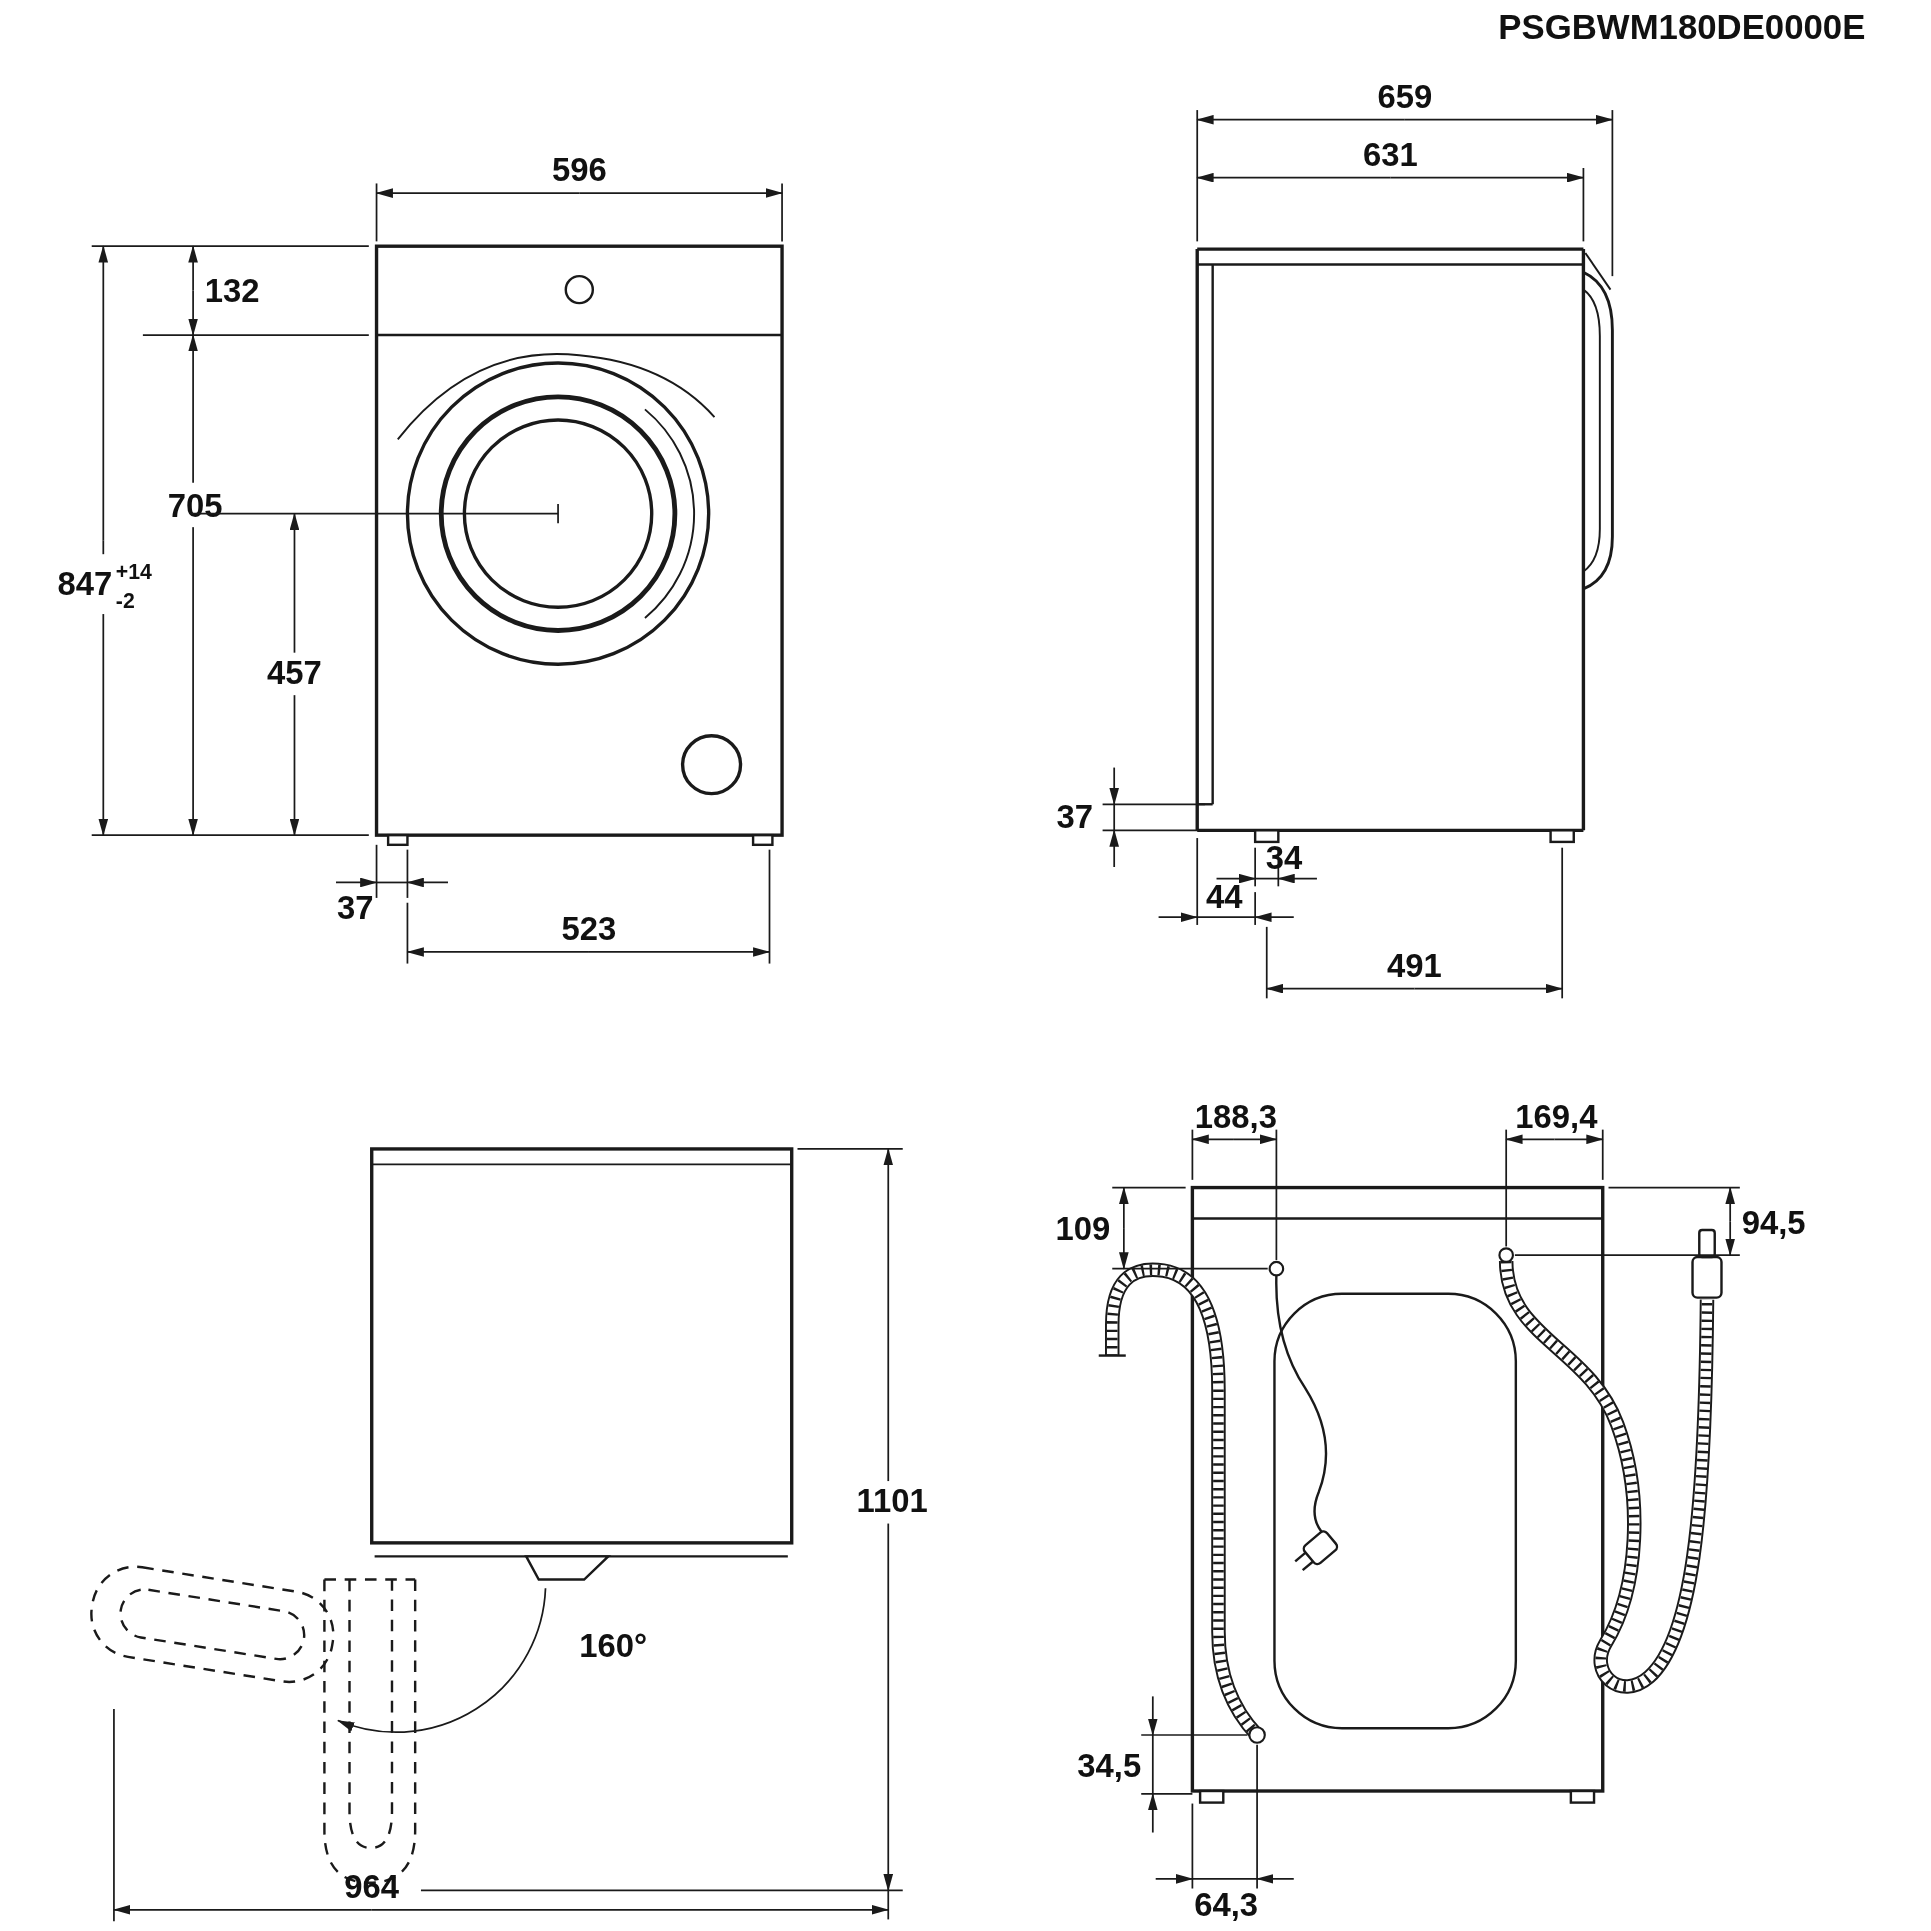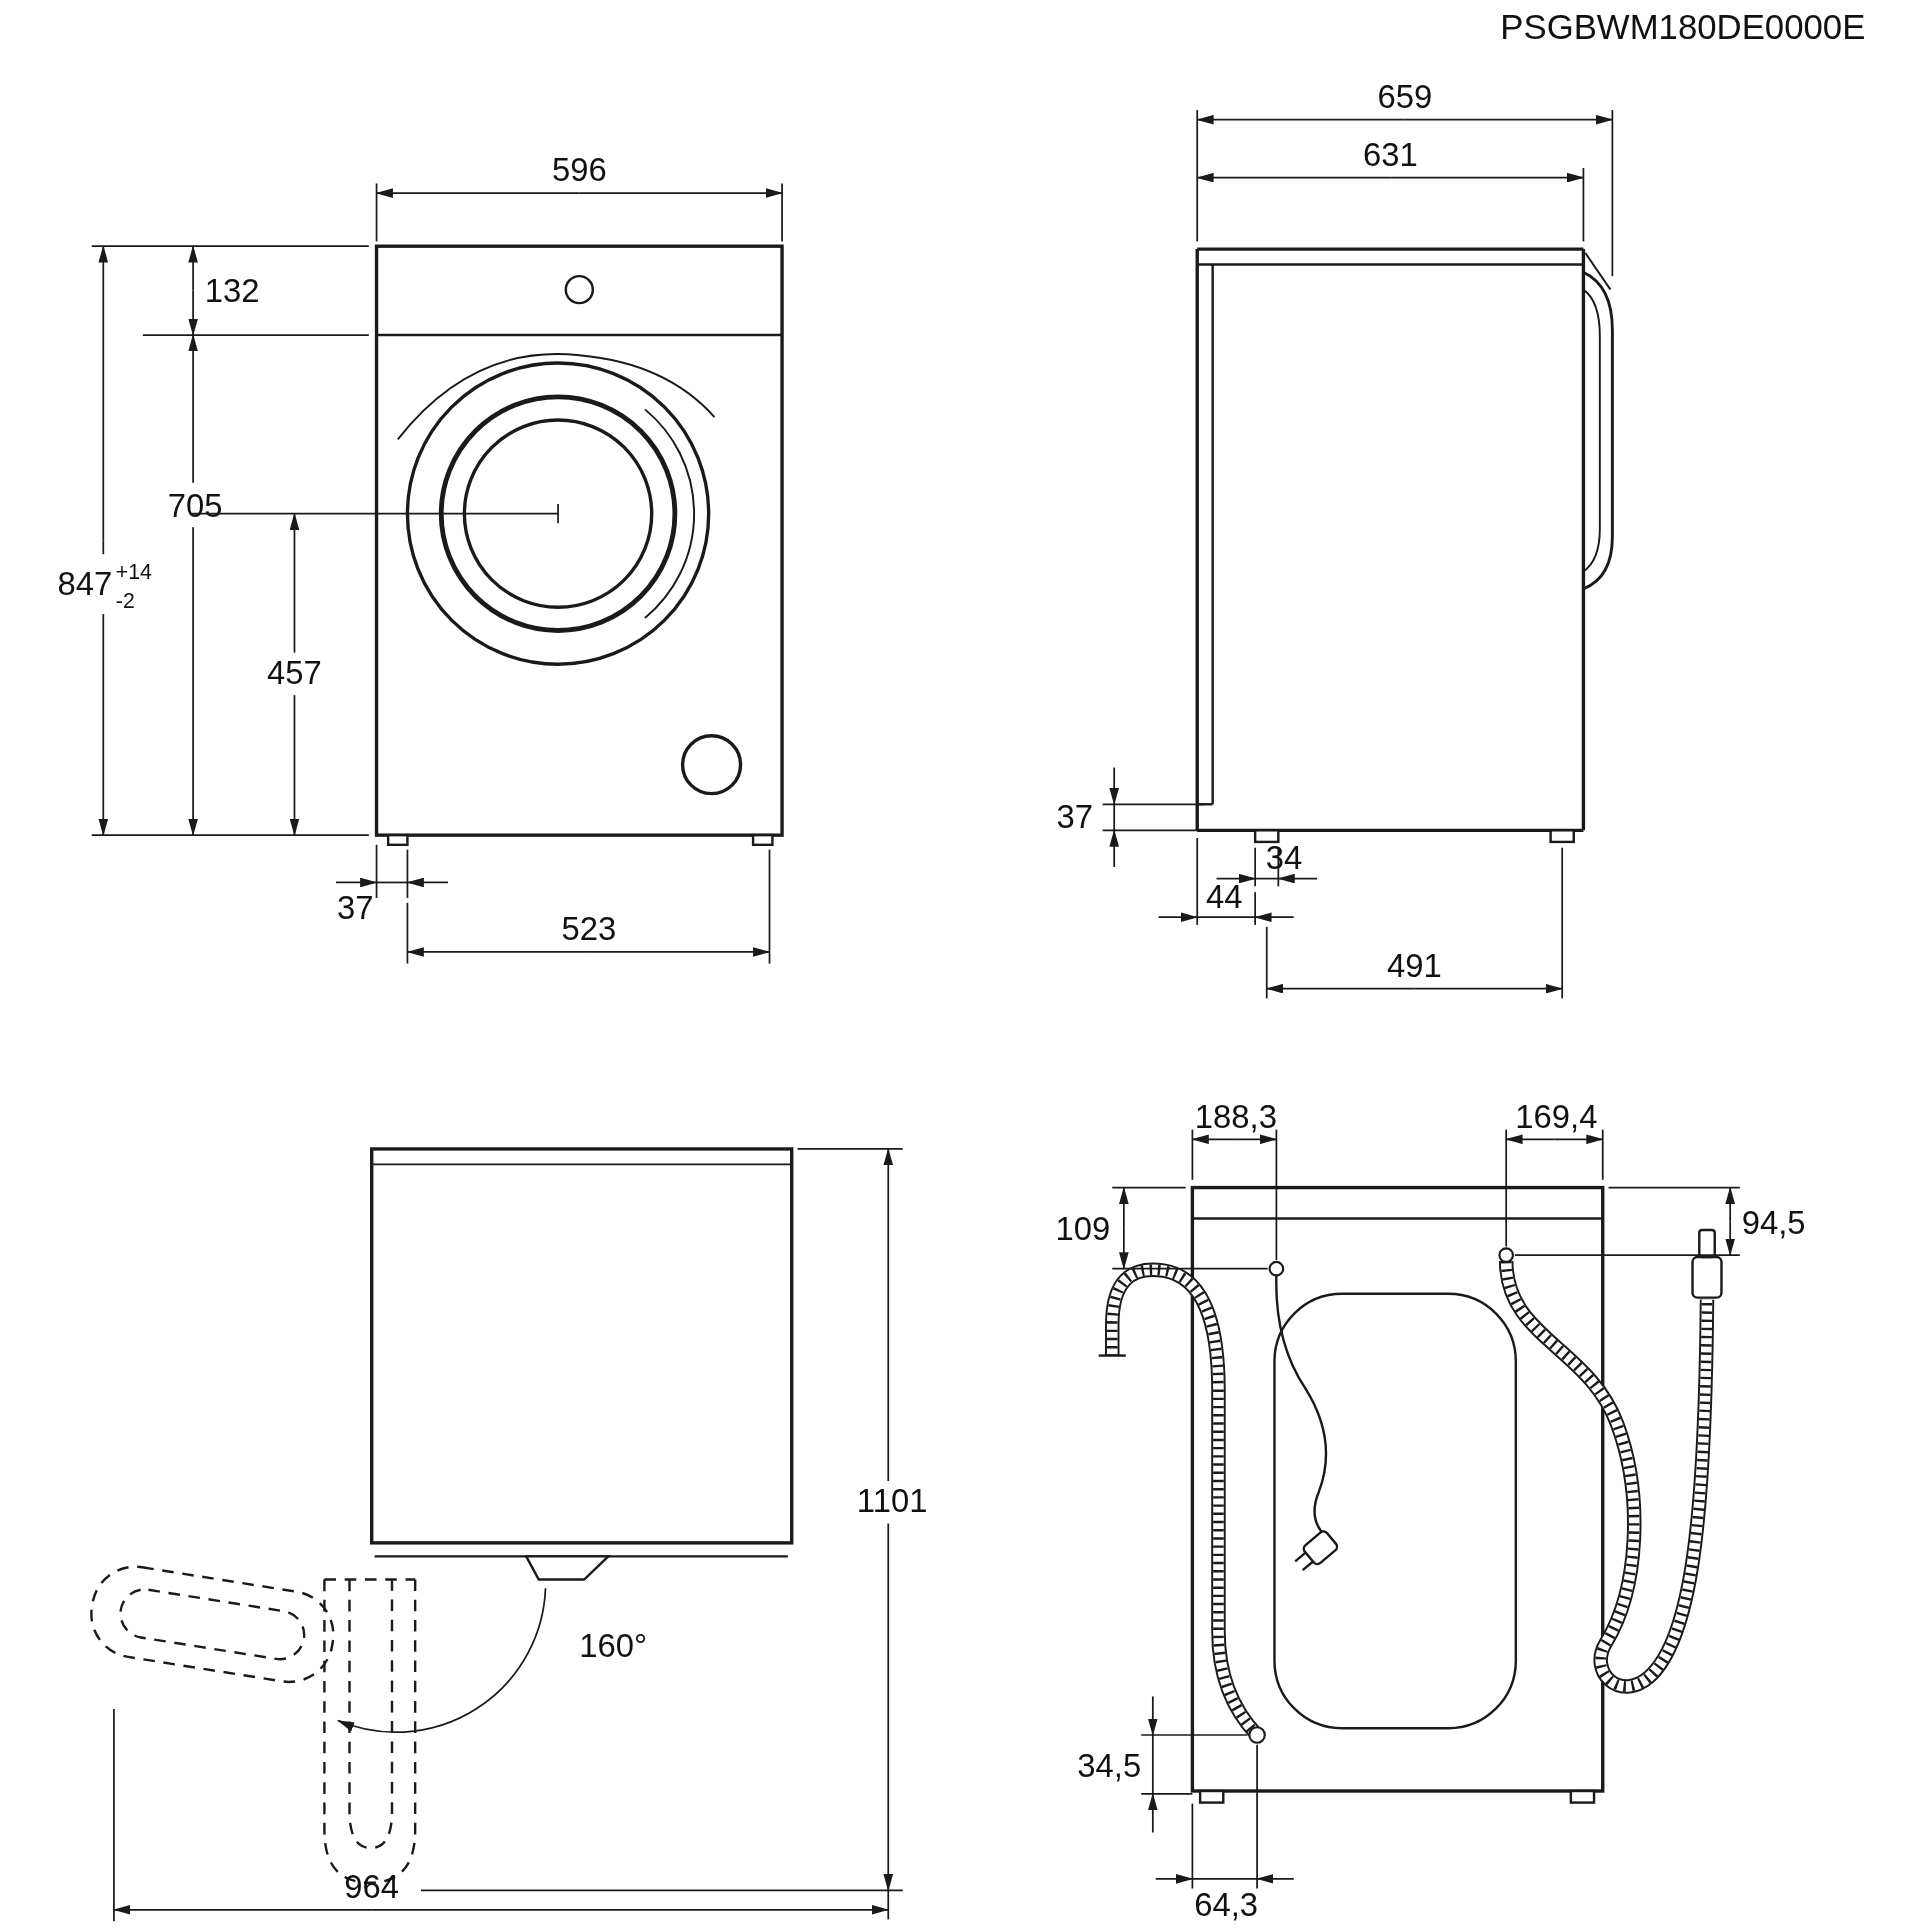--- a/index.html
+++ b/index.html
@@ -1,17 +1,17 @@
 <!DOCTYPE html>
 <html><head>
 <meta charset="utf-8">
 <style>
   html,body{margin:0;padding:0;background:#ffffff;}
   .canvas{position:relative;width:1931px;height:1931px;background:#ffffff;overflow:hidden;
-          font-family:"Liberation Sans", sans-serif;}
+          font-family:"Liberation Sans", sans-serif;font-weight:bold;}
   svg{position:absolute;left:0;top:0;}
   text{fill:#111111;font-family:"Liberation Sans", sans-serif;}
   .dim-text{font-size:34px;}
   .tol-text{font-size:22px;}
   .title-text{font-size:36px;}
   .outline{stroke:#1a1a1a;fill:none;}
   .thick{stroke-width:3.5;}
   .med{stroke-width:2.5;}
   .thin{stroke-width:2;}
   .dim{stroke:#1a1a1a;stroke-width:1.8;fill:none;}

